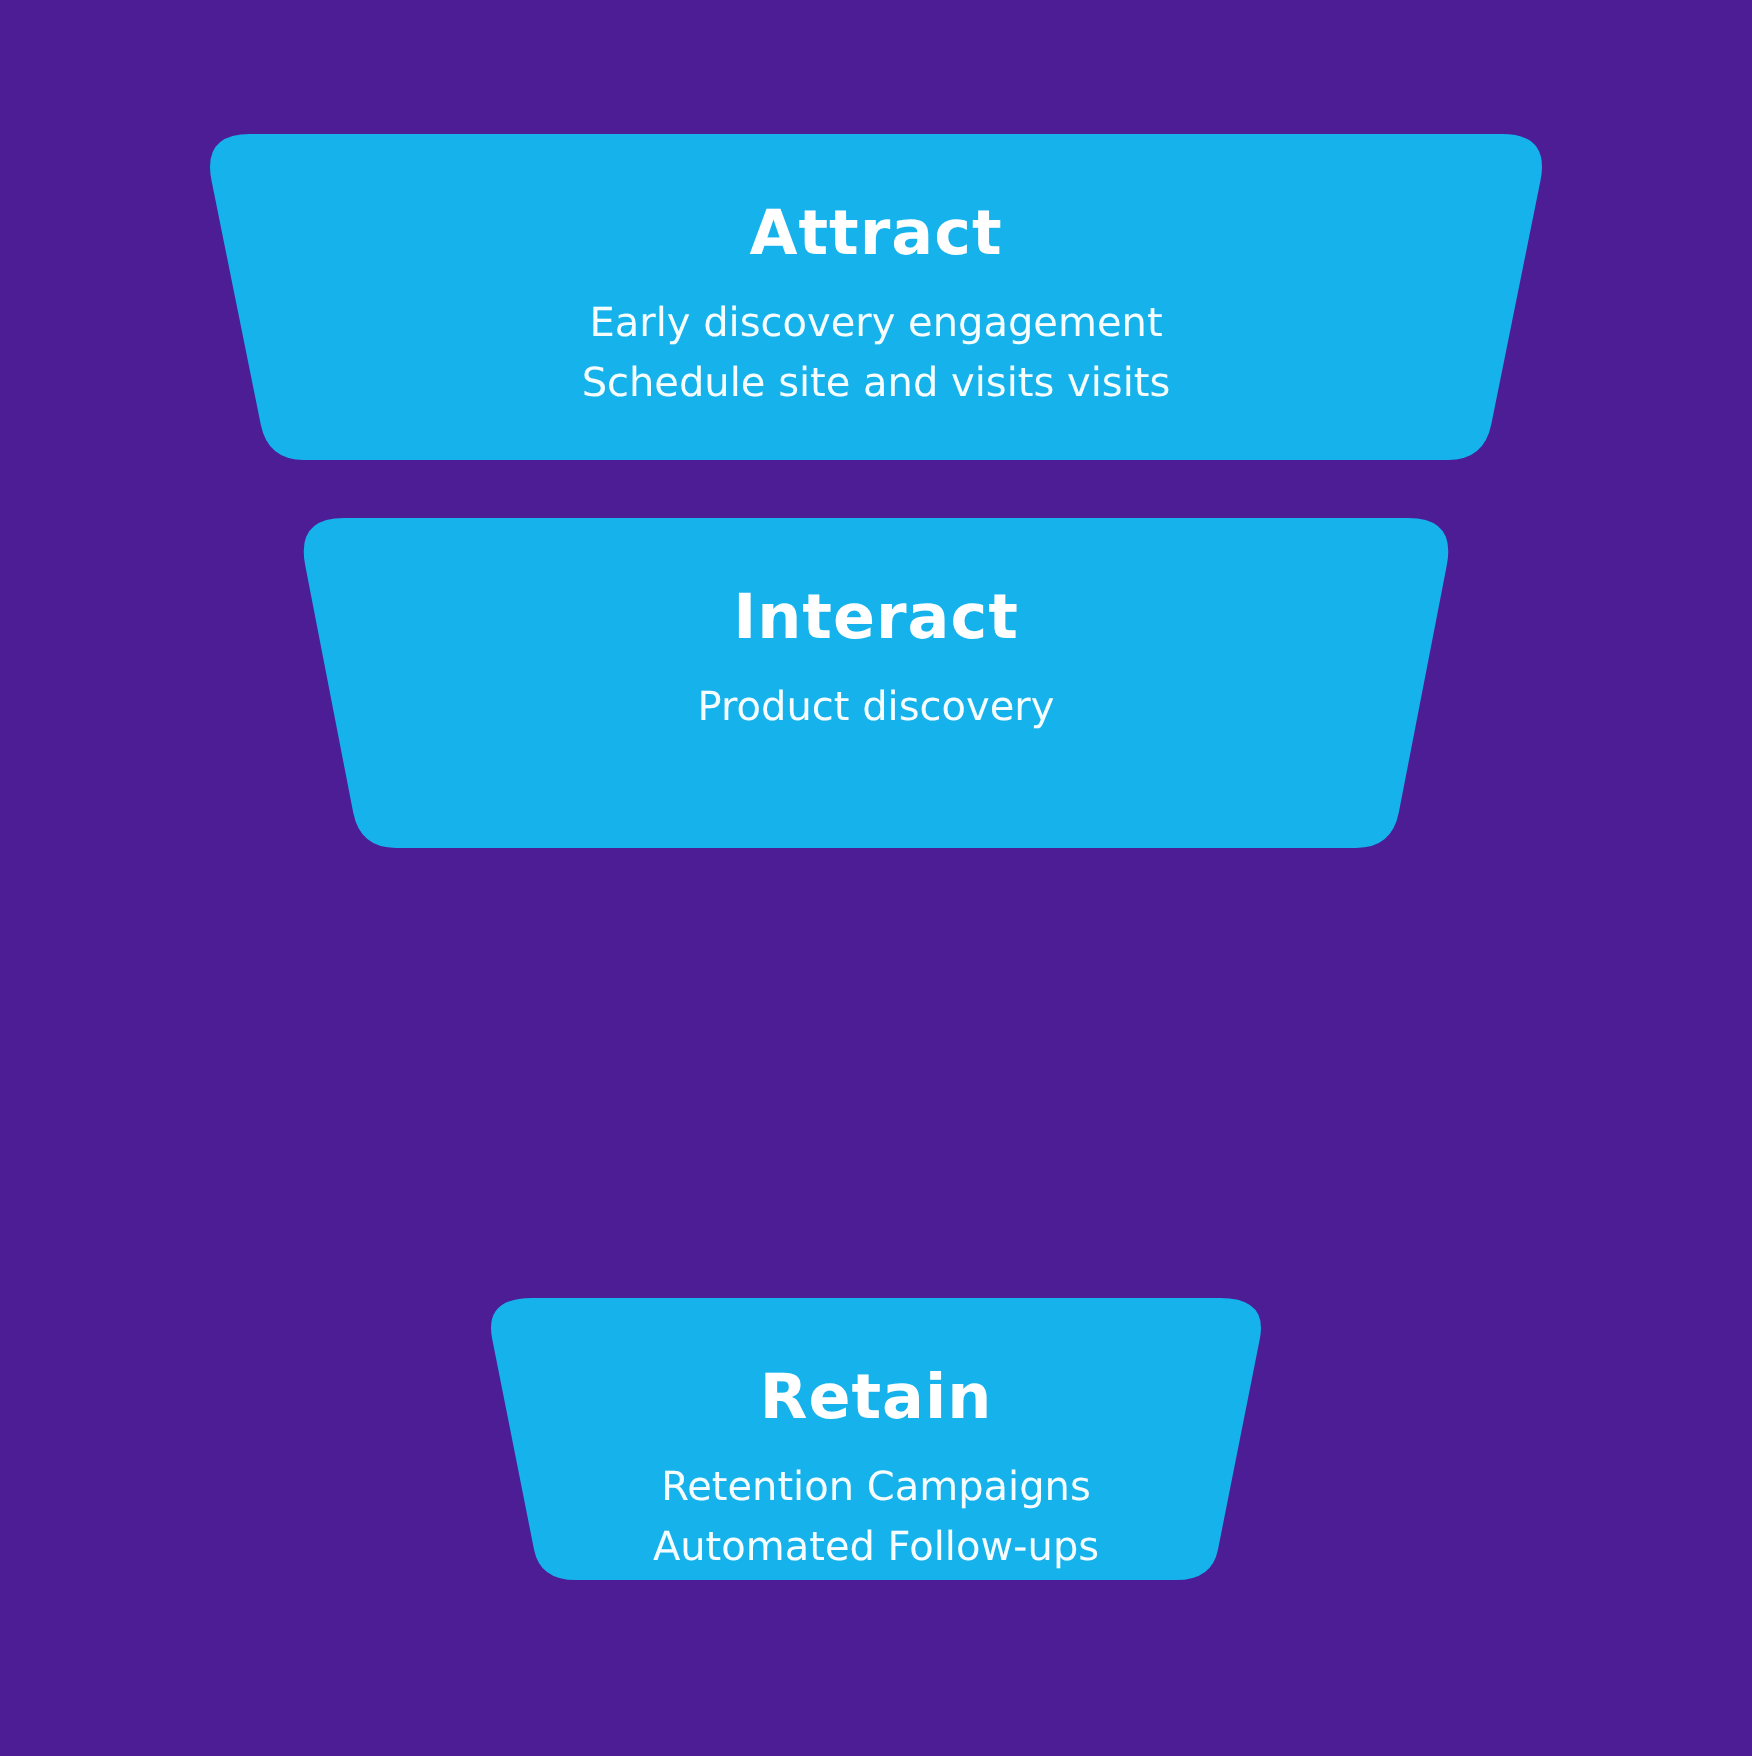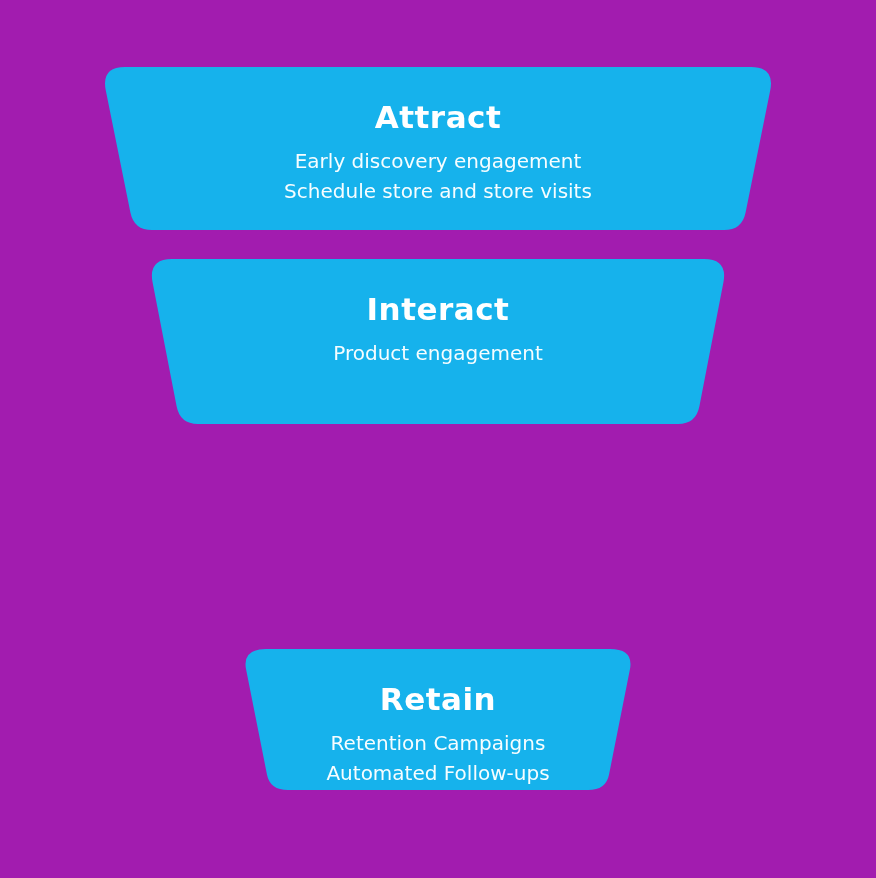--- a/index.html
+++ b/index.html
@@ -4,21 +4,21 @@
 <style>
   html, body { margin: 0; padding: 0; }
   body {
     width: 876px; height: 878px;
     background: #DFF0F6;
     font-family: "DejaVu Sans", "Liberation Sans", sans-serif;
   }
   .canvas {
     position: relative;
     width: 876px; height: 878px;
-    background: #a21caf;
+    background: #4c1d95;
     overflow: hidden;
   }
   .stage { position: absolute; }
   .stage > svg {
     position: absolute; left: 0; top: 0;
     width: 100%; height: 100%;
     display: block;
   }
   .stage-content {
     position: relative;
@@ -57,31 +57,31 @@
 
 <div class="canvas">
 
   <section class="stage" id="stage-attract">
     <svg viewBox="0 0 674 163" preserveAspectRatio="none" aria-hidden="true">
       <path d="M24,0 H650 Q674,0 669.2,23.5 L644.6,145.4 Q641,163 623,163 H51 Q33,163 29.4,145.4 L4.8,23.5 Q0,0 24,0 Z" fill="#16B2EC"></path>
     </svg>
     <div class="stage-content">
       <h2 class="stage-title">Attract</h2>
       <p class="stage-line first">Early discovery engagement</p>
-      <p class="stage-line">Schedule store and store visits</p>
+      <p class="stage-line">Schedule site and visits visits</p>
     </div>
   </section>
 
   <section class="stage" id="stage-interact">
     <svg viewBox="0 0 580 165" preserveAspectRatio="none" aria-hidden="true">
       <path d="M24,0 H556 Q580,0 575.4,23.6 L551.4,147.3 Q548,165 530,165 H50 Q32,165 28.6,147.3 L4.6,23.6 Q0,0 24,0 Z" fill="#16B2EC"></path>
     </svg>
     <div class="stage-content">
       <h2 class="stage-title">Interact</h2>
-      <p class="stage-line first">Product engagement</p>
+      <p class="stage-line first">Product discovery</p>
     </div>
   </section>
 
 
   <section class="stage" id="stage-retain">
     <svg viewBox="0 0 392 163" preserveAspectRatio="none" aria-hidden="true">
       <path d="M24,0 H368 Q392,0 387.9,23.7 L367,145.3 Q364,163 346,163 H46 Q28,163 25,145.3 L4.1,23.7 Q0,0 24,0 Z" fill="#16B2EC"></path>
     </svg>
     <div class="stage-content">
       <h2 class="stage-title">Retain</h2>

